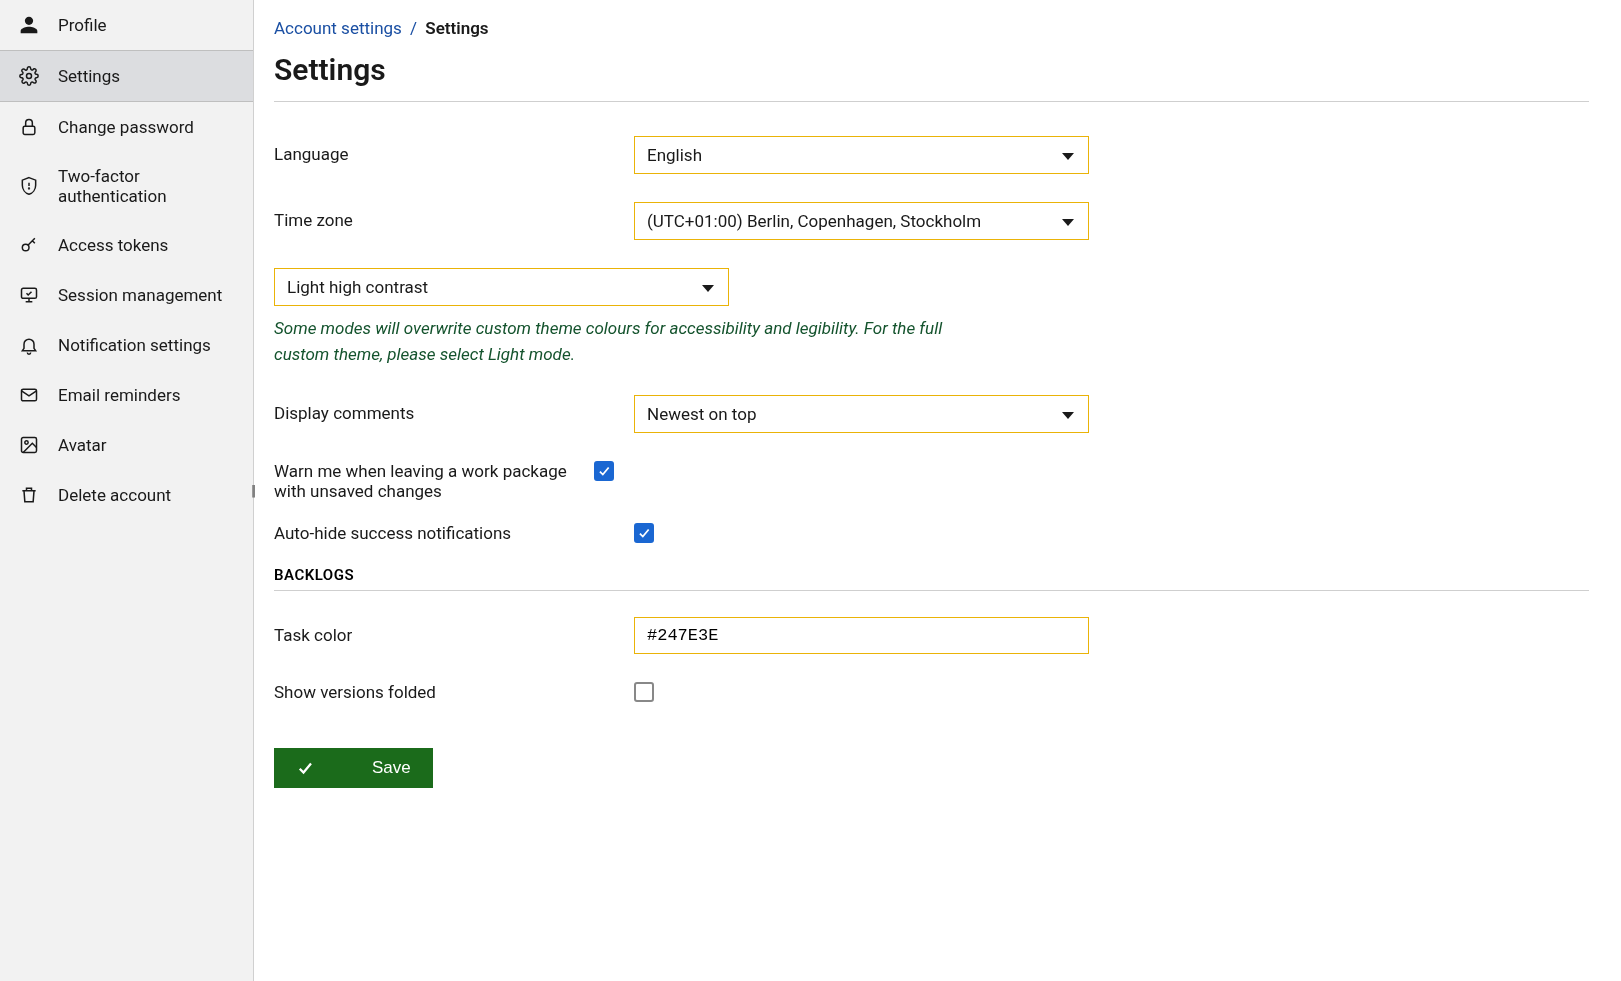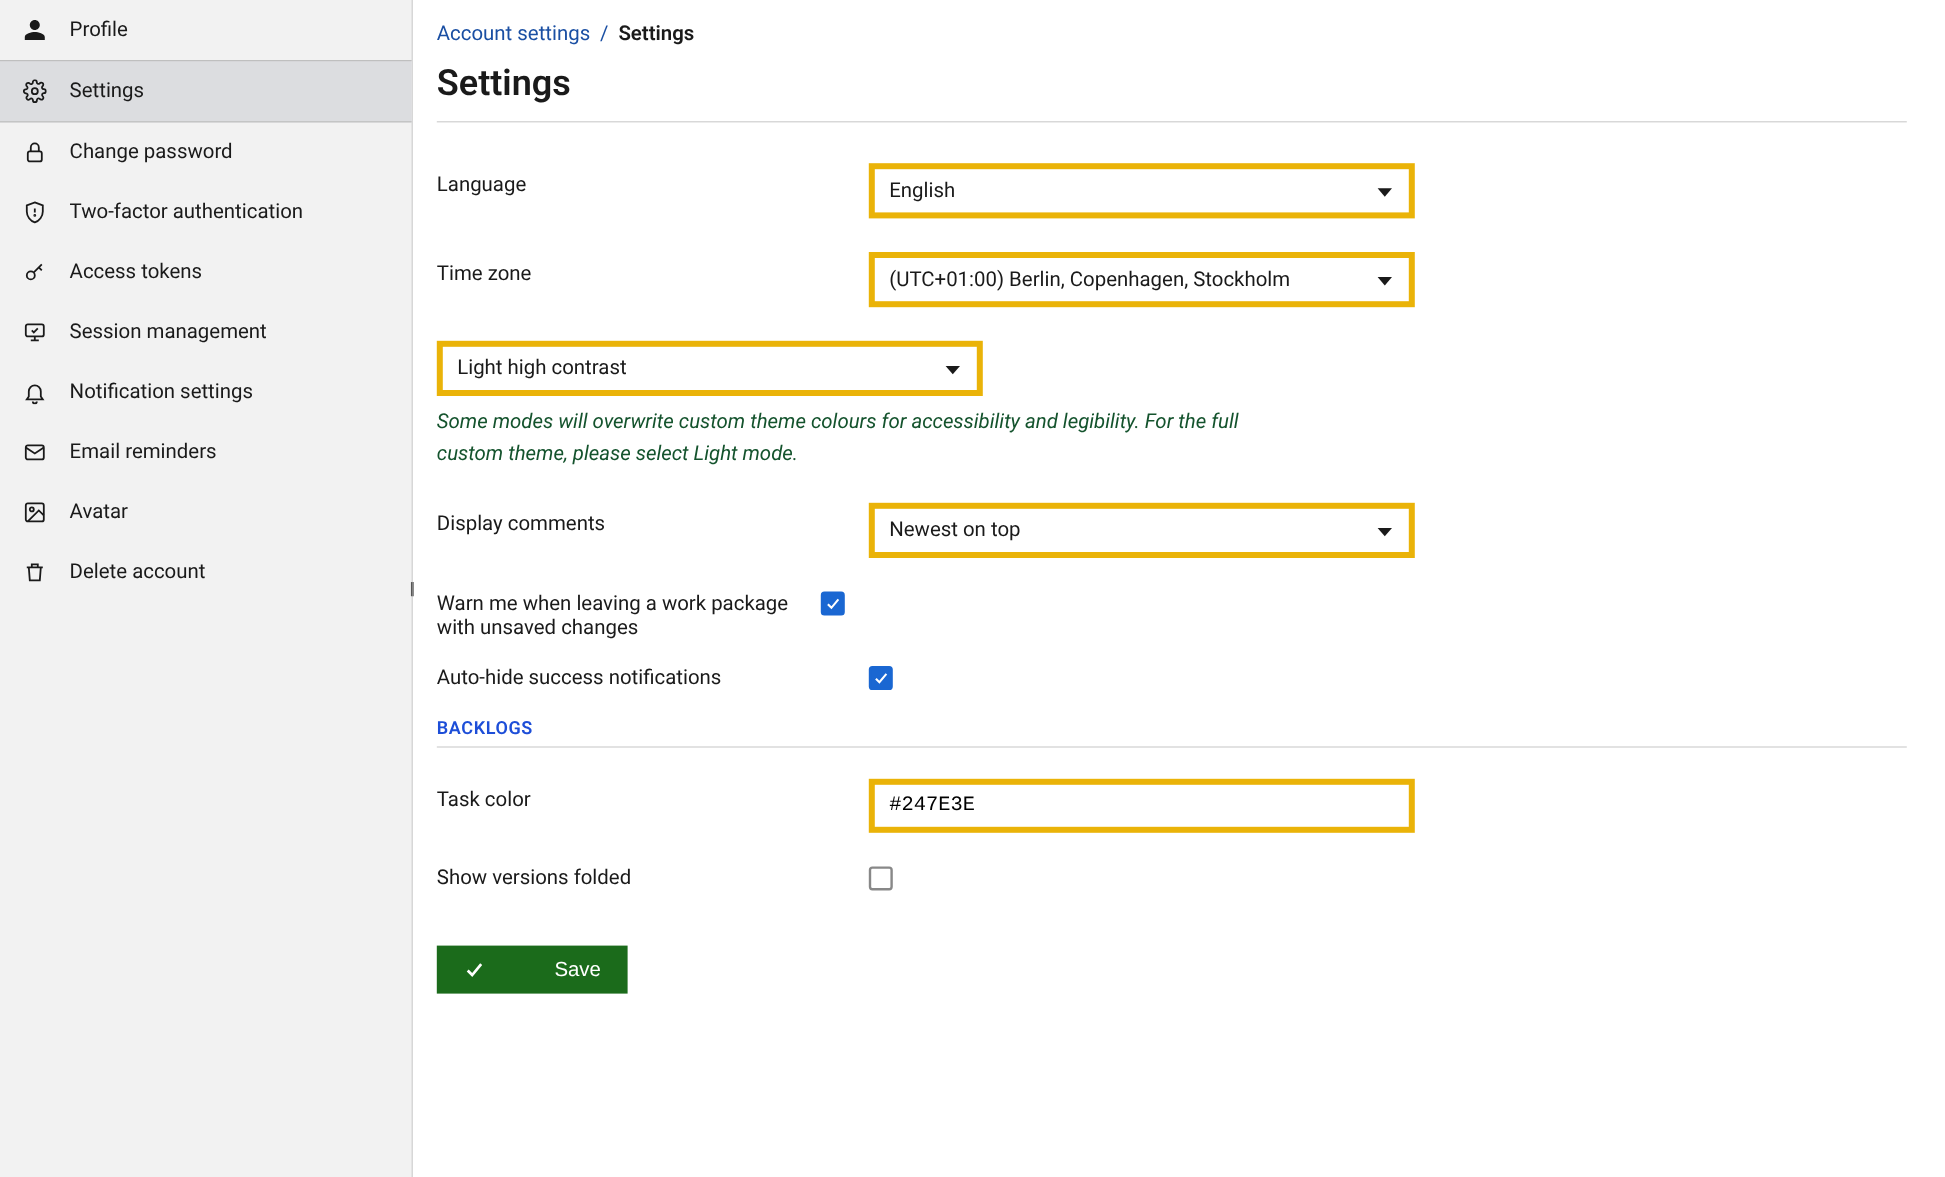--- a/index.html
+++ b/index.html
@@ -12,21 +12,21 @@
       font-size: 16px;
       color: #1a1a1a;
       background: #fff;
       display: flex;
       height: 981px;
       width: 1621px;
       overflow: hidden;
     }
     
     .sidebar {
-      width: 344px;
+      width: 254px;
       background: #f2f2f2;
       border-right: 1px solid #d0d0d0;
       flex-shrink: 0;
       position: relative;
     }
     .sidebar-item {
       display: flex;
       align-items: center;
       padding: 14px 18px;
       cursor: pointer;
@@ -118,21 +118,21 @@
       padding-top: 8px;
     }
     .form-row.checkbox-row .label-col {
       padding-top: 0;
     }
     .form-row .input-col {
       width: 455px;
     }
     .select-wrapper, .text-input {
       width: 100%;
-      border: 5px solid #eab308;
+      border: 1px solid #eab308;
       background: #fff;
       font-size: 17px;
       padding: 8px 12px;
     }
     .select-wrapper {
       position: relative;
       cursor: pointer;
       user-select: none;
       padding-right: 36px;
     }
@@ -171,21 +171,21 @@
     .checkbox.checked svg {
       width: 14px;
       height: 14px;
       stroke: #fff;
       stroke-width: 3;
       fill: none;
     }
     .section-heading {
       font-size: 15px;
       letter-spacing: 0.5px;
-      color: #1d4ed8;
+      color: #000000;
       font-weight: 600;
       text-transform: uppercase;
       margin-top: 20px;
       margin-bottom: 6px;
     }
     hr.section-divider {
       border: none;
       border-top: 1px solid #cfcfcf;
       margin-bottom: 26px;
     }

